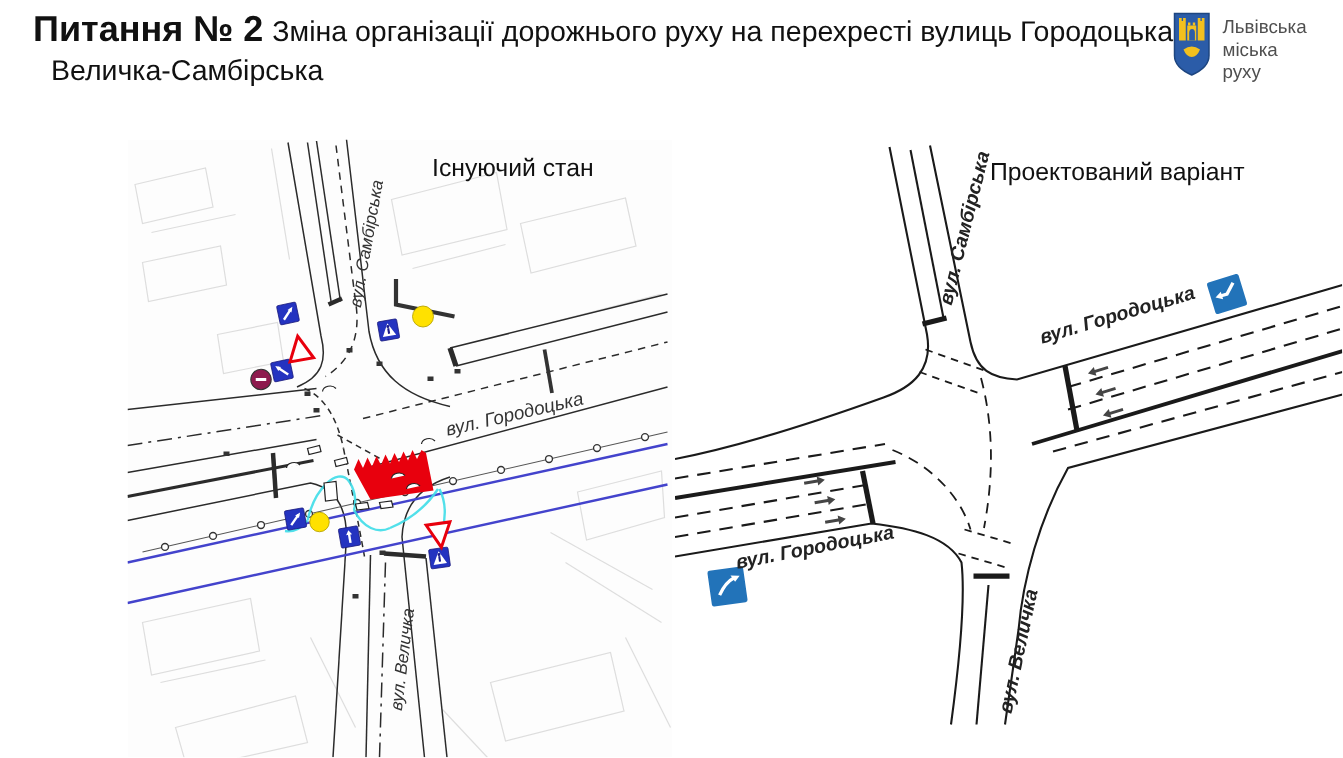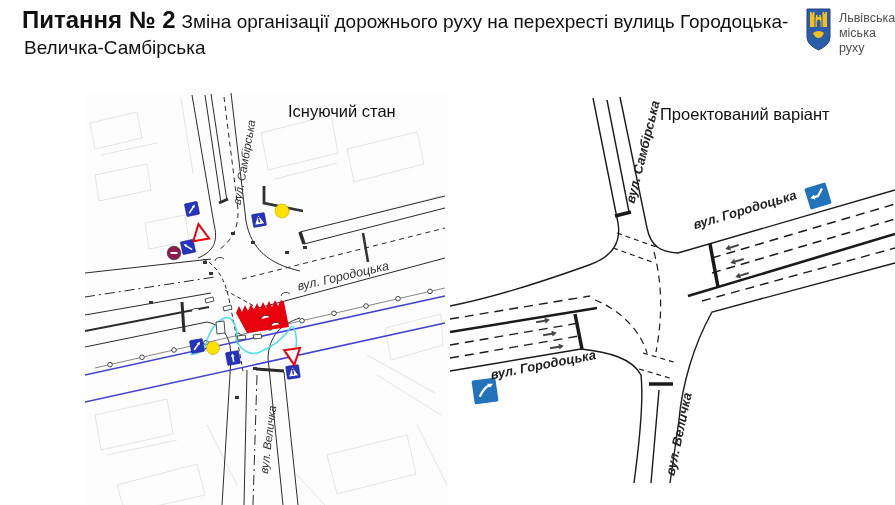--- a/index.html
+++ b/index.html
@@ -2,24 +2,24 @@
 <html><head>
 <meta charset="utf-8">
 <style>
   html,body{margin:0;padding:0;background:#fff;}
   .slide{position:relative;width:895px;height:505px;background:#fff;overflow:hidden;
          font-family:"Liberation Sans",sans-serif;color:#111;}
   
   .hline1{position:absolute;left:22px;top:6px;white-space:nowrap;}
   .hq{font-size:24px;font-weight:bold;letter-spacing:0px;}
   .ht{font-size:19px;font-weight:400;margin-left:6px;}
-  .hline2{position:absolute;left:24px;top:37px;font-size:19px;}
+  .hline2{position:absolute;left:34px;top:37px;font-size:19px;}
   .hline3{position:absolute;left:22px;top:58px;font-size:25px;}
   
-  .logo{position:absolute;left:806px;top:8px;display:flex;gap:8px;}
+  .logo{position:absolute;left:782px;top:8px;display:flex;gap:8px;}
   .logo-text{font-size:12.5px;line-height:1.18;color:#4f4f4f;padding-top:3px;}
   
   .map-left{position:absolute;left:85px;top:93px;}
   .map-right{position:absolute;left:450px;top:90px;}
   svg text{font-family:"Liberation Sans",sans-serif;}
   .maptitle{font-size:16.5px;fill:#111;}
   .lbl-hand{font-style:italic;fill:#333;}
   .lbl-bold{font-style:italic;font-weight:bold;fill:#222;}
 </style>
 </head>

